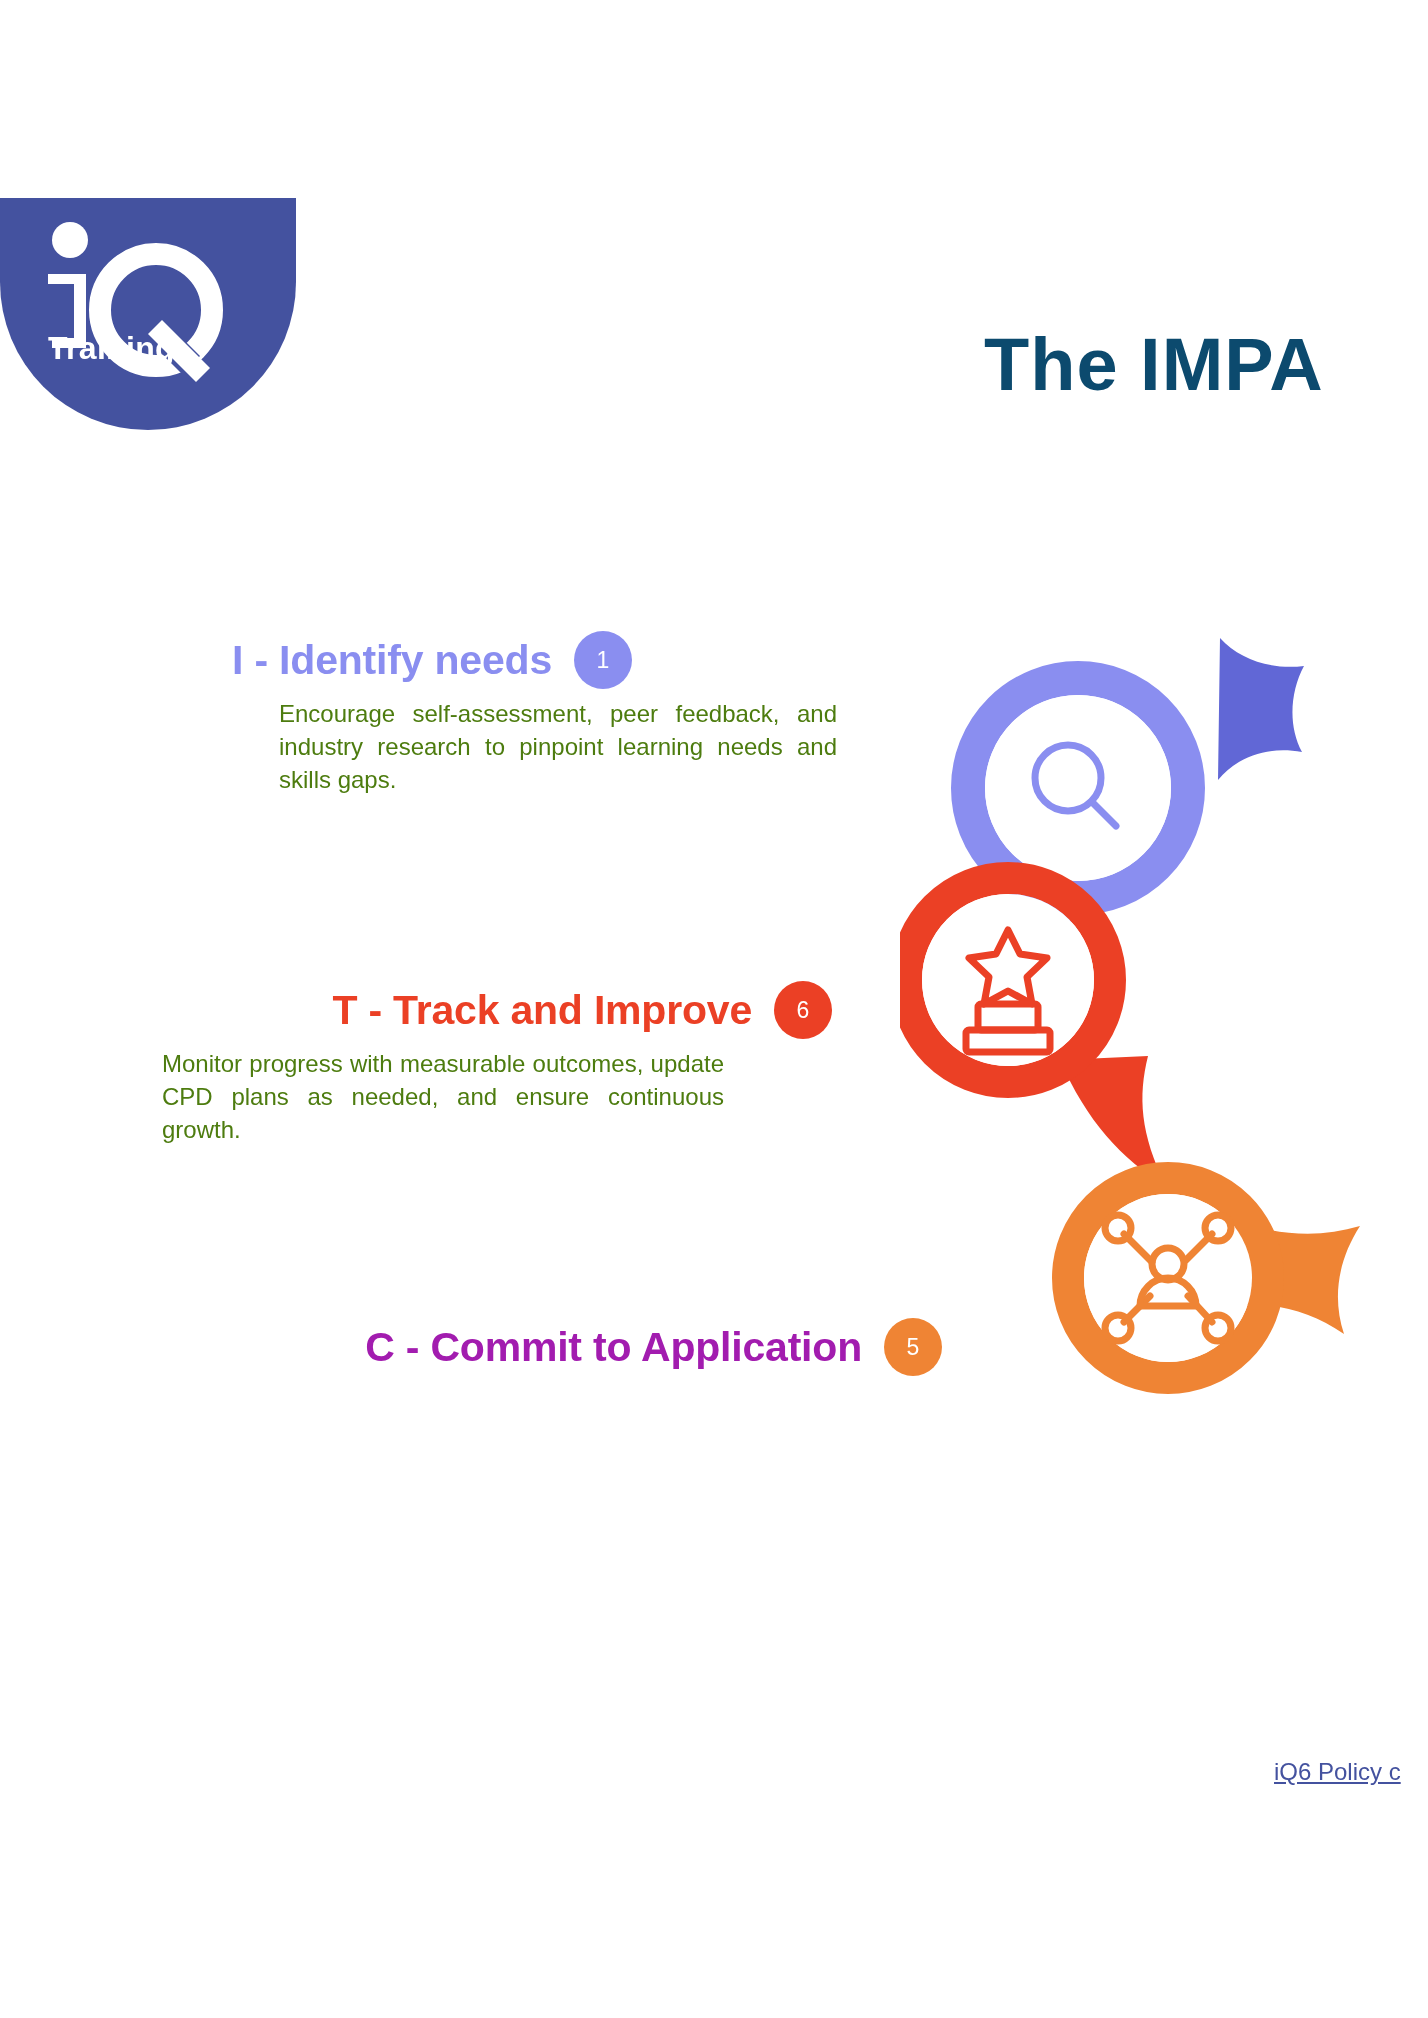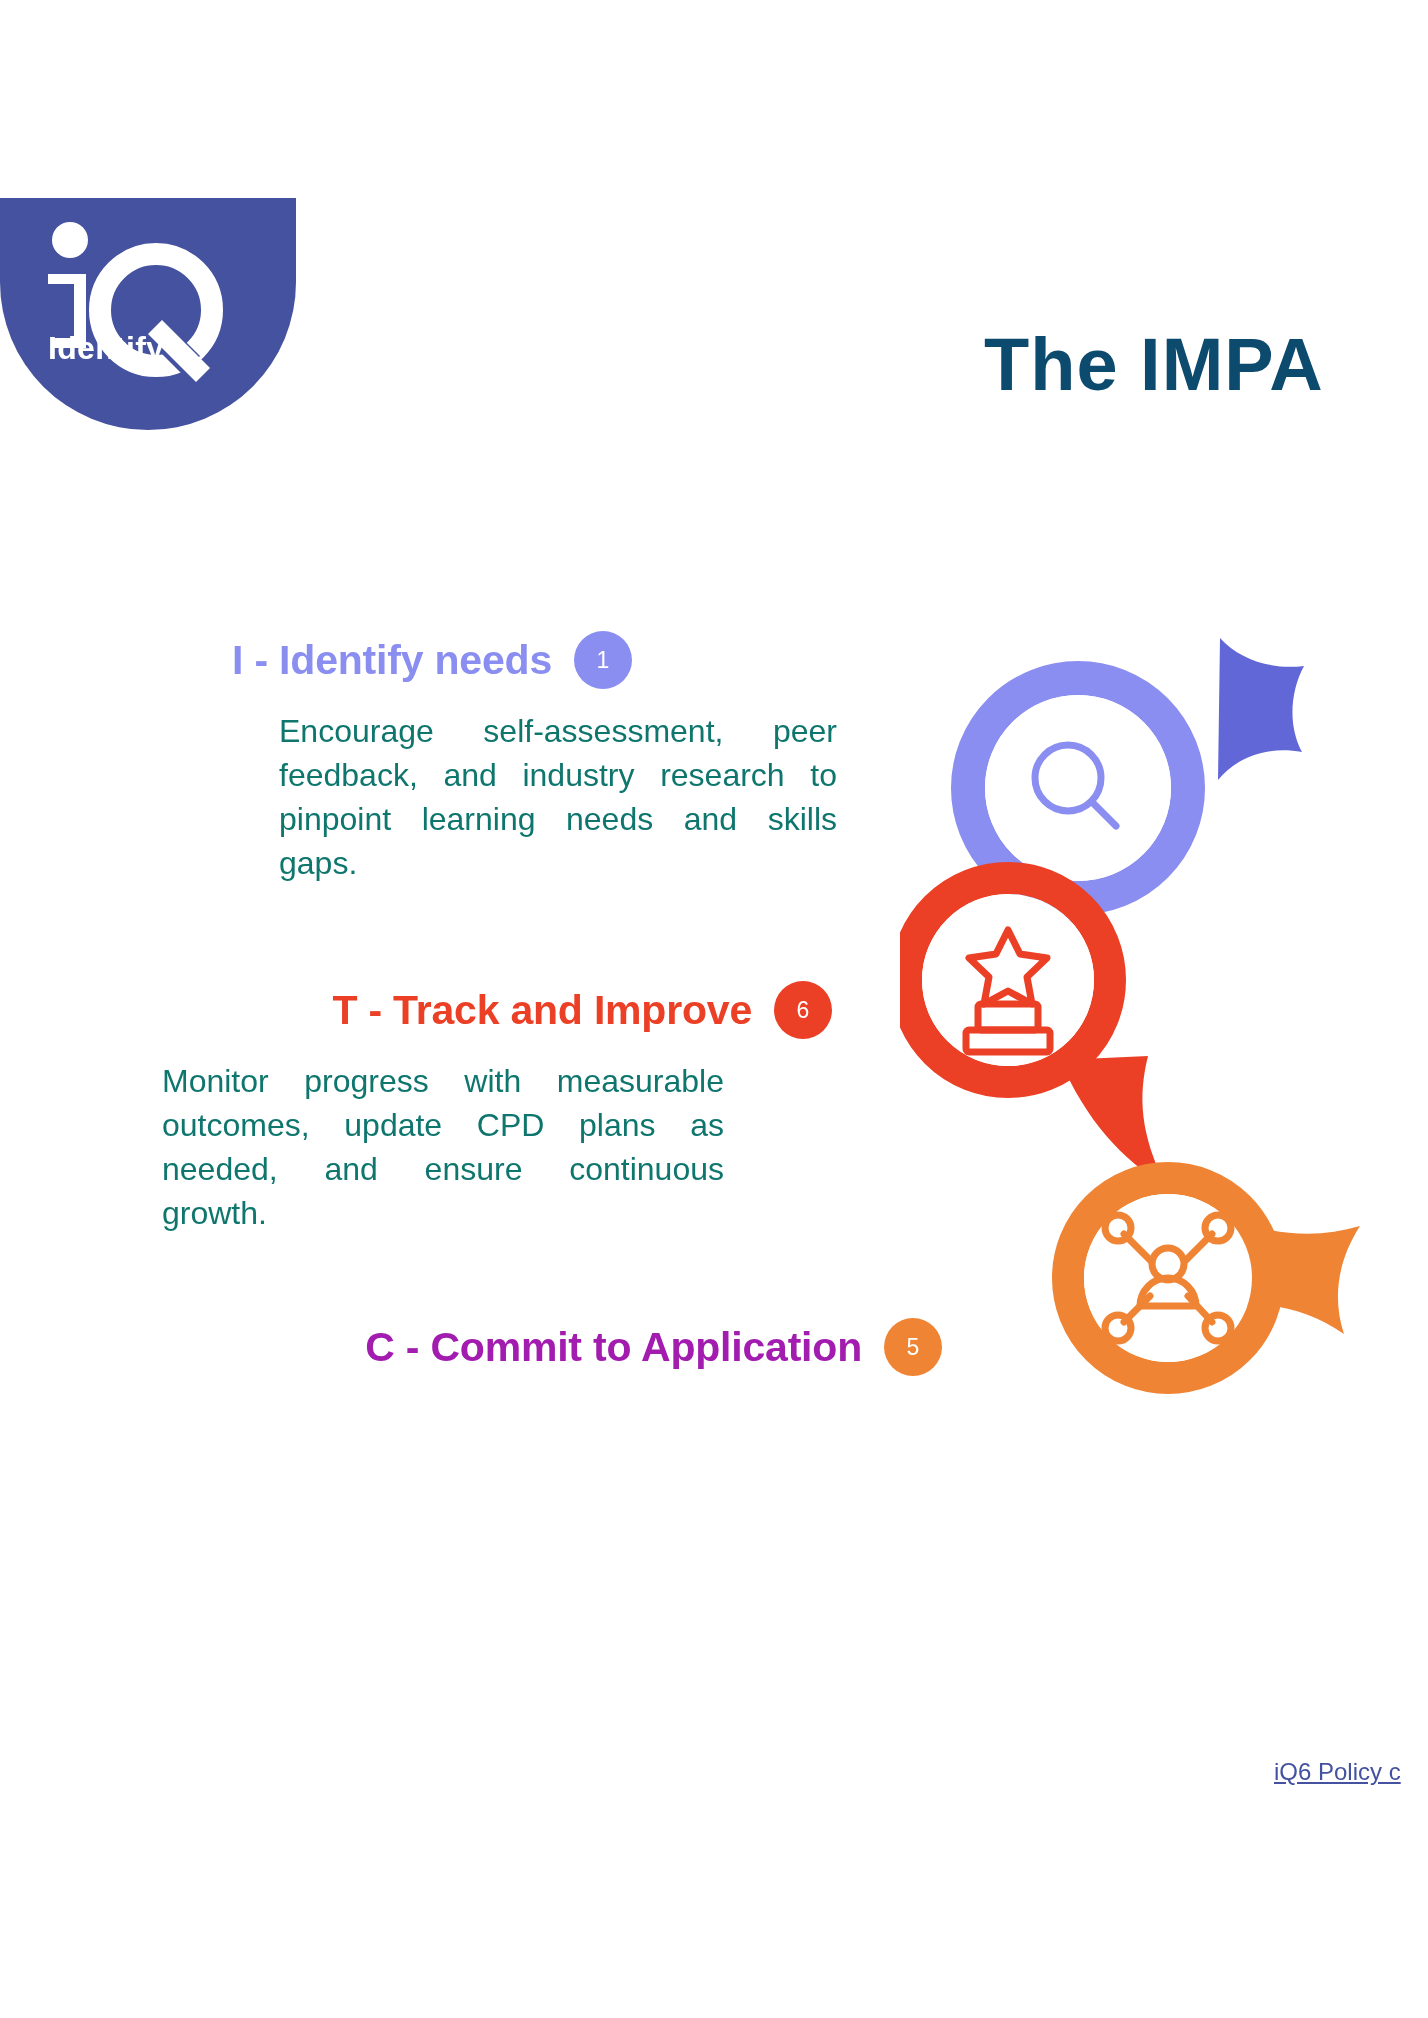--- a/index.html
+++ b/index.html
@@ -80,25 +80,24 @@
     height: 58px;
     border-radius: 50%;
     color: #ffffff;
     font-size: 23px;
     display: flex;
     align-items: center;
     justify-content: center;
     flex: 0 0 auto;
   }
   .step-body {
-    font-size: 32px;
+    font-size: 24px;
     line-height: 1.38;
-    color: #0f766e;
+    color: #4d7c0f;
     text-align: justify;
-    margin-top: 12px;
   }
 
   
   #step-1 { left: 0px; top: 623px; }
   #step-1 .step-head { padding-right: 68px; text-align: center; }
   #step-1 .step-title { color: #8a8ef0; }
   #step-1 .step-badge { background: #8a8ef0; }
   #step-1 .step-body { width: 558px; margin-left: 279px; }
 
   
@@ -135,21 +134,21 @@
 <div id="logo-badge">
   <div id="logo-mark">
     <svg id="logo-iq-svg" width="200" height="190" viewBox="0 0 200 190" xmlns="http://www.w3.org/2000/svg">
       <circle cx="30" cy="24" r="18" fill="#ffffff"></circle>
       <path d="M8 58 H46 V132 H12 V122 H34 V68 H8 Z" fill="#ffffff"></path>
       <circle cx="116" cy="94" r="56" fill="none" stroke="#ffffff" stroke-width="22"></circle>
       <path d="M112 92 L160 140 L142 158 L94 110 Z" fill="#44529f"></path>
       <path d="M122 104 L170 152 L156 166 L108 118 Z" fill="#ffffff"></path>
     </svg>
   </div>
-  <div id="logo-training-text">Identify</div>
+  <div id="logo-training-text">Training</div>
 </div>
 
 <div id="page-title">The IMPA</div>
 
 <div class="step-block" id="step-1">
   <div class="step-head">
     <div class="step-title">I - Identify needs</div>
     <div class="step-badge">1</div>
   </div>
   <div class="step-body">Encourage self-assessment, peer feedback, and industry research to pinpoint learning needs and skills gaps.</div>

